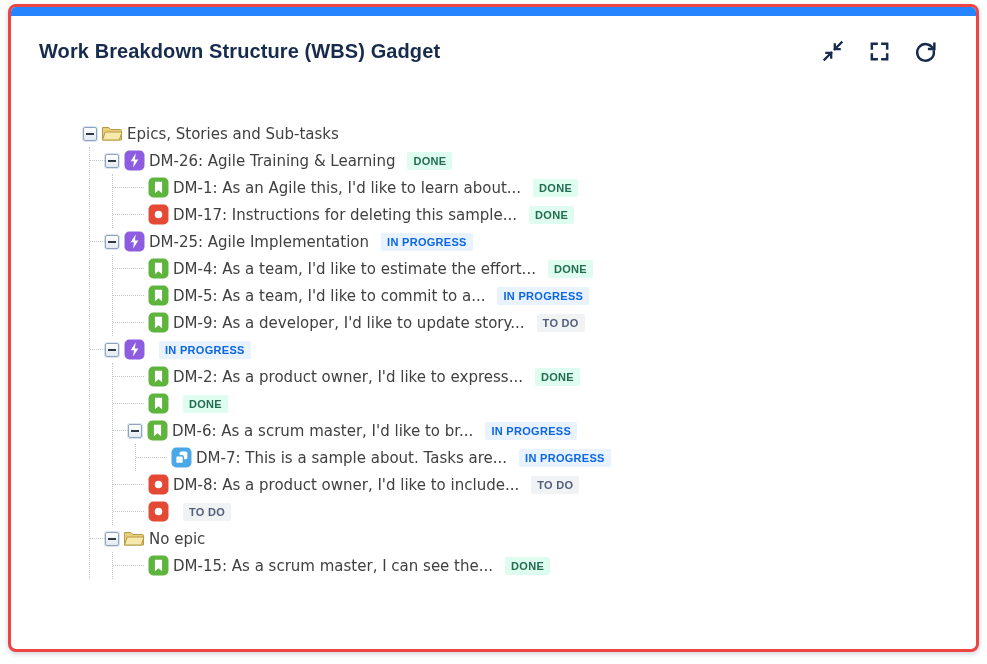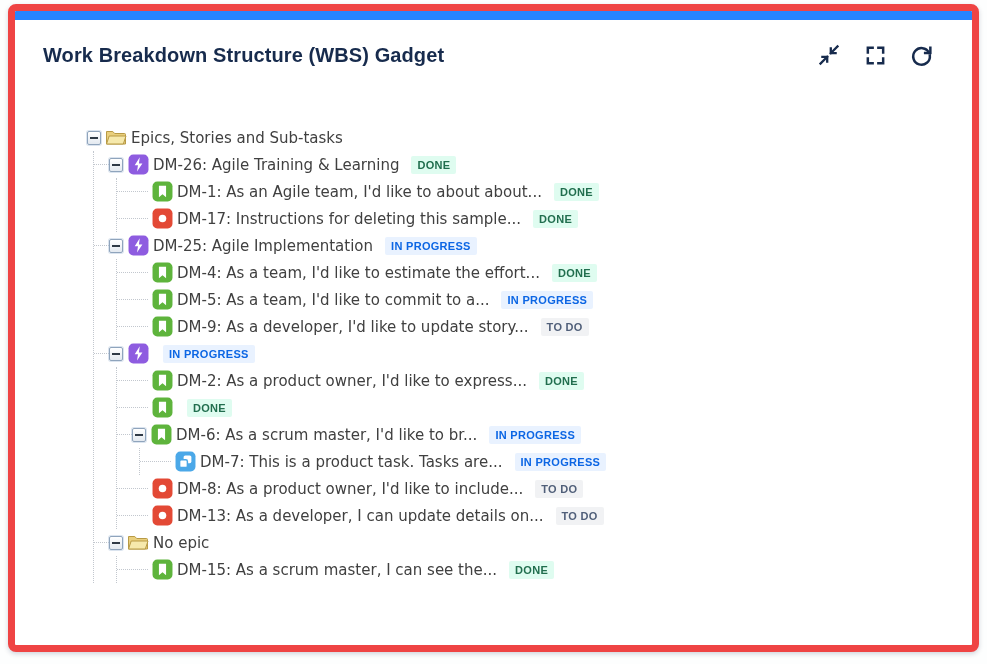--- a/index.html
+++ b/index.html
@@ -4,21 +4,21 @@
 <style>
   * { box-sizing: border-box; margin: 0; padding: 0; }
   html, body { width: 987px; height: 664px; background: #FDFEFE; font-family: "Liberation Sans", sans-serif; }
 
   .card {
     position: relative;
     margin: 4px 8px 0 8px;
     width: 971px;
     height: 648px;
     background: #FFFFFF;
-    border: 7px solid #ef4444;
+    border: 3px solid #ef4444;
     border-radius: 8px;
     box-shadow: 0 2px 5px rgba(9,30,66,0.18);
     overflow: hidden;
   }
   .accent-bar { height: 9px; width: 100%; }
 
   .card-header {
     display: flex;
     align-items: center;
     justify-content: space-between;
@@ -154,21 +154,21 @@
             <div class="kids">
               <div class="node">
                 <div class="row">
                   <span class="stub long"></span>
                   <span class="typeicon">
                     <svg width="21" height="21" viewBox="0 0 20 20">
                       <rect x="0.5" y="0.5" width="19" height="19" rx="4.5" fill="#5EB43C"></rect>
                       <path d="M6.6 4.6 h6.8 v10.8 l-3.4 -2.9 -3.4 2.9 Z" fill="#fff"></path>
                     </svg>
                   </span>
-                  <span class="label">DM-1: As an Agile team, I'd like to about about...</span>
+                  <span class="label">DM-1: As an Agile this, I'd like to learn about...</span>
                   <span class="badge" style="color: rgb(33, 110, 78); background: rgb(223, 252, 240);">DONE</span>
                 </div>
               </div>
               <div class="node">
                 <div class="row">
                   <span class="stub long"></span>
                   <span class="typeicon">
                     <svg width="21" height="21" viewBox="0 0 20 20">
                       <rect x="0.5" y="0.5" width="19" height="19" rx="4.5" fill="#E34935"></rect>
                       <circle cx="10" cy="10" r="3.6" fill="#fff"></circle>
@@ -296,21 +296,21 @@
                   <div class="node">
                     <div class="row">
                       <span class="stub long"></span>
                       <span class="typeicon">
                         <svg width="21" height="21" viewBox="0 0 20 20">
                           <rect x="0.5" y="0.5" width="19" height="19" rx="4.5" fill="#4BA8E8"></rect>
                           <rect x="8.2" y="4.2" width="7.4" height="7.4" rx="1.6" fill="#fff"></rect>
                           <rect x="4.4" y="8.4" width="7.4" height="7.4" rx="1.6" fill="#fff" stroke="#4BA8E8" stroke-width="1.4"></rect>
                         </svg>
                       </span>
-                      <span class="label">DM-7: This is a product task. Tasks are...</span>
+                      <span class="label">DM-7: This is a sample about. Tasks are...</span>
                       <span class="badge" style="color: rgb(12, 102, 228); background: rgb(233, 242, 255);">IN PROGRESS</span>
                     </div>
                   </div>
                 </div>
               </div>
               <div class="node">
                 <div class="row">
                   <span class="stub long"></span>
                   <span class="typeicon">
                     <svg width="21" height="21" viewBox="0 0 20 20">
@@ -324,21 +324,20 @@
               </div>
               <div class="node">
                 <div class="row">
                   <span class="stub long"></span>
                   <span class="typeicon">
                     <svg width="21" height="21" viewBox="0 0 20 20">
                       <rect x="0.5" y="0.5" width="19" height="19" rx="4.5" fill="#E34935"></rect>
                       <circle cx="10" cy="10" r="3.6" fill="#fff"></circle>
                     </svg>
                   </span>
-                  <span class="label">DM-13: As a developer, I can update details on...</span>
                   <span class="badge" style="color: rgb(80, 95, 121); background: rgb(241, 242, 244);">TO DO</span>
                 </div>
               </div>
             </div>
           </div>
           <div class="node">
             <div class="row">
               <span class="stub short"></span>
               <span class="toggle">
                 <span class="minus"></span>

